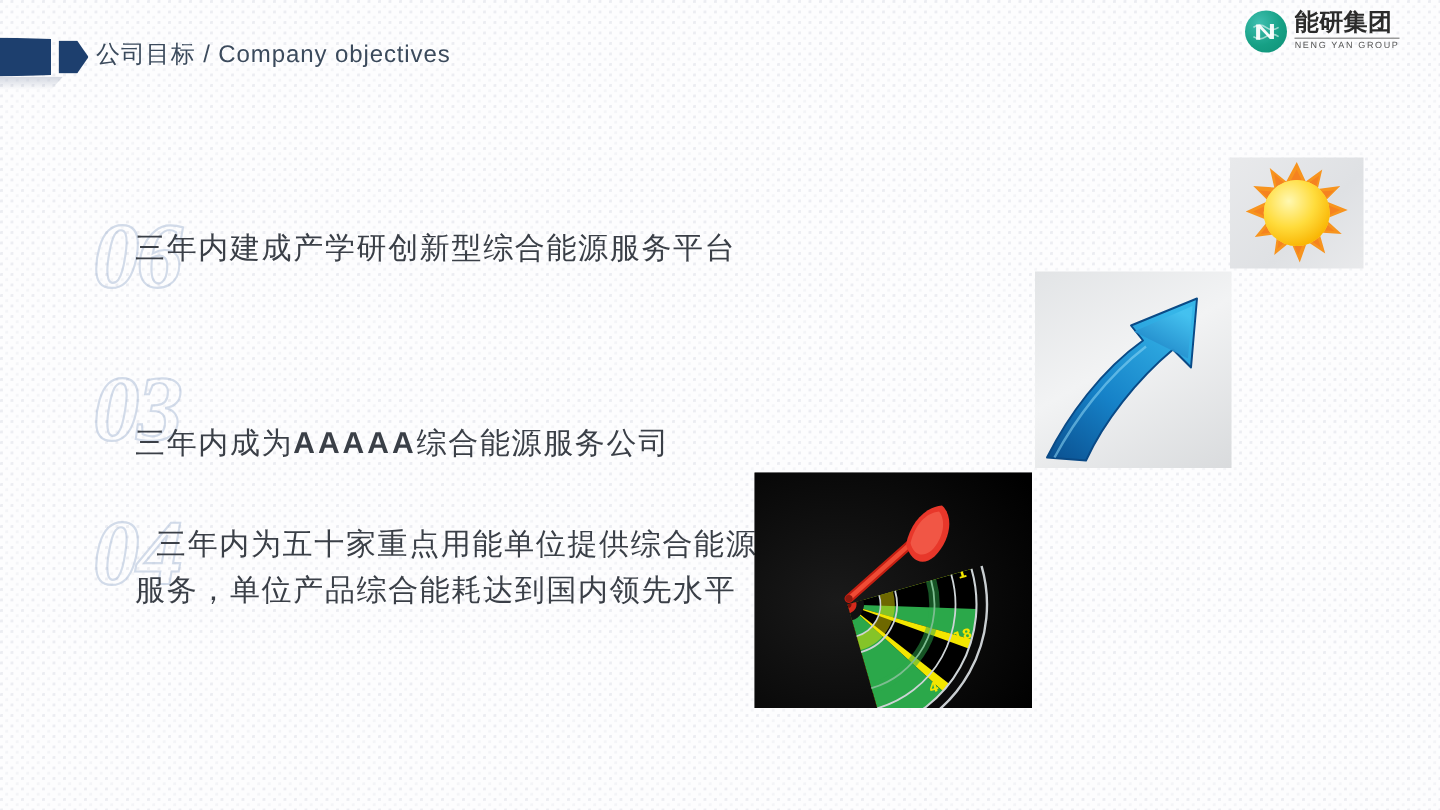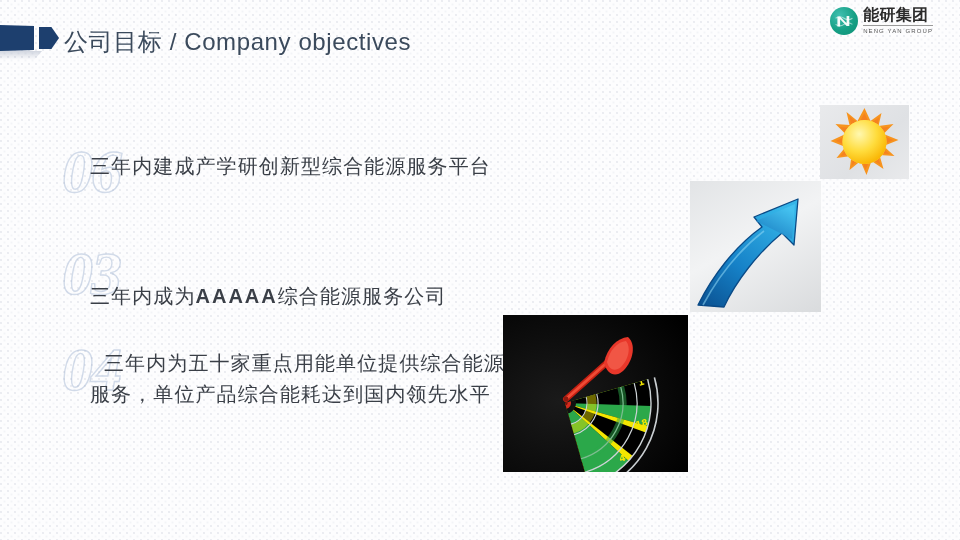--- a/index.html
+++ b/index.html
@@ -55,21 +55,21 @@
     position: absolute;
     left: 0; top: 27px;
     width: 44px; height: 9px;
     background: linear-gradient(to bottom, rgba(60,80,120,0.22), rgba(60,80,120,0));
     clip-path: polygon(0 0, 100% 0, 82% 100%, 0 100%);
   }
   .title {
     position: absolute;
     left: 64px;
     top: 26px;
-    font-size: 24px;
+    font-size: 16px;
     letter-spacing: 0.6px;
     color: #3b4a5c;
     white-space: nowrap;
   }
   .title .sep { color: #3b4a5c; }
 
   
   .logo {
     position: absolute;
     right: 27px;

